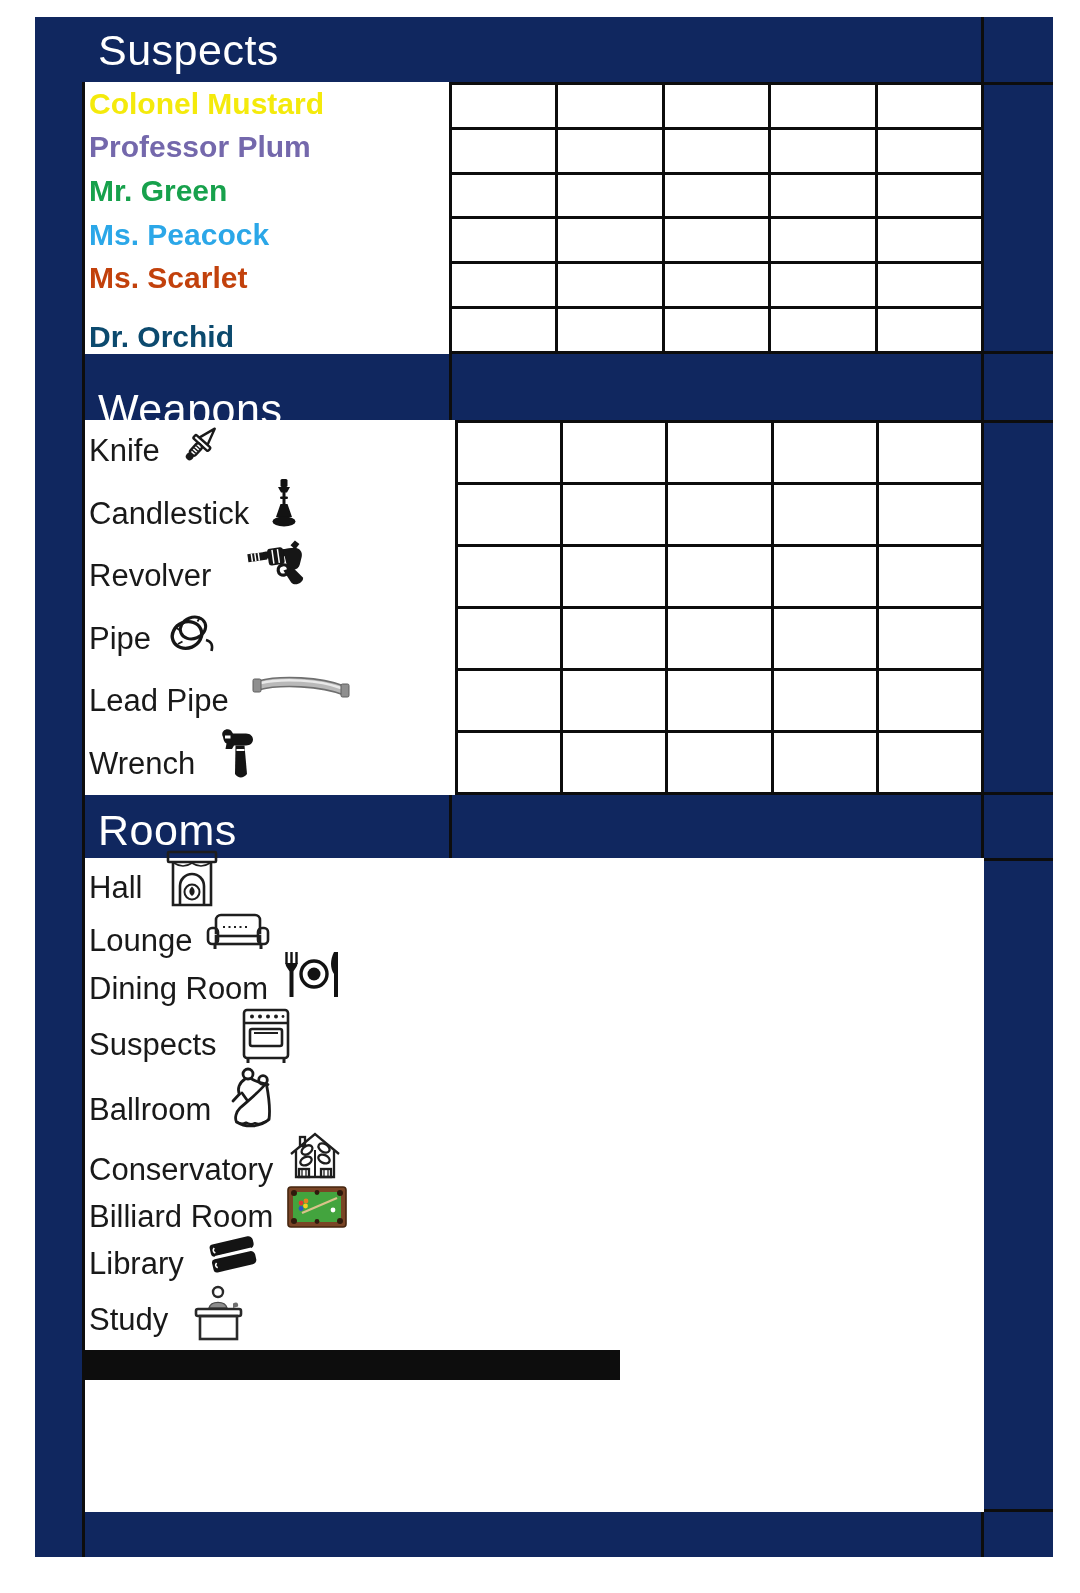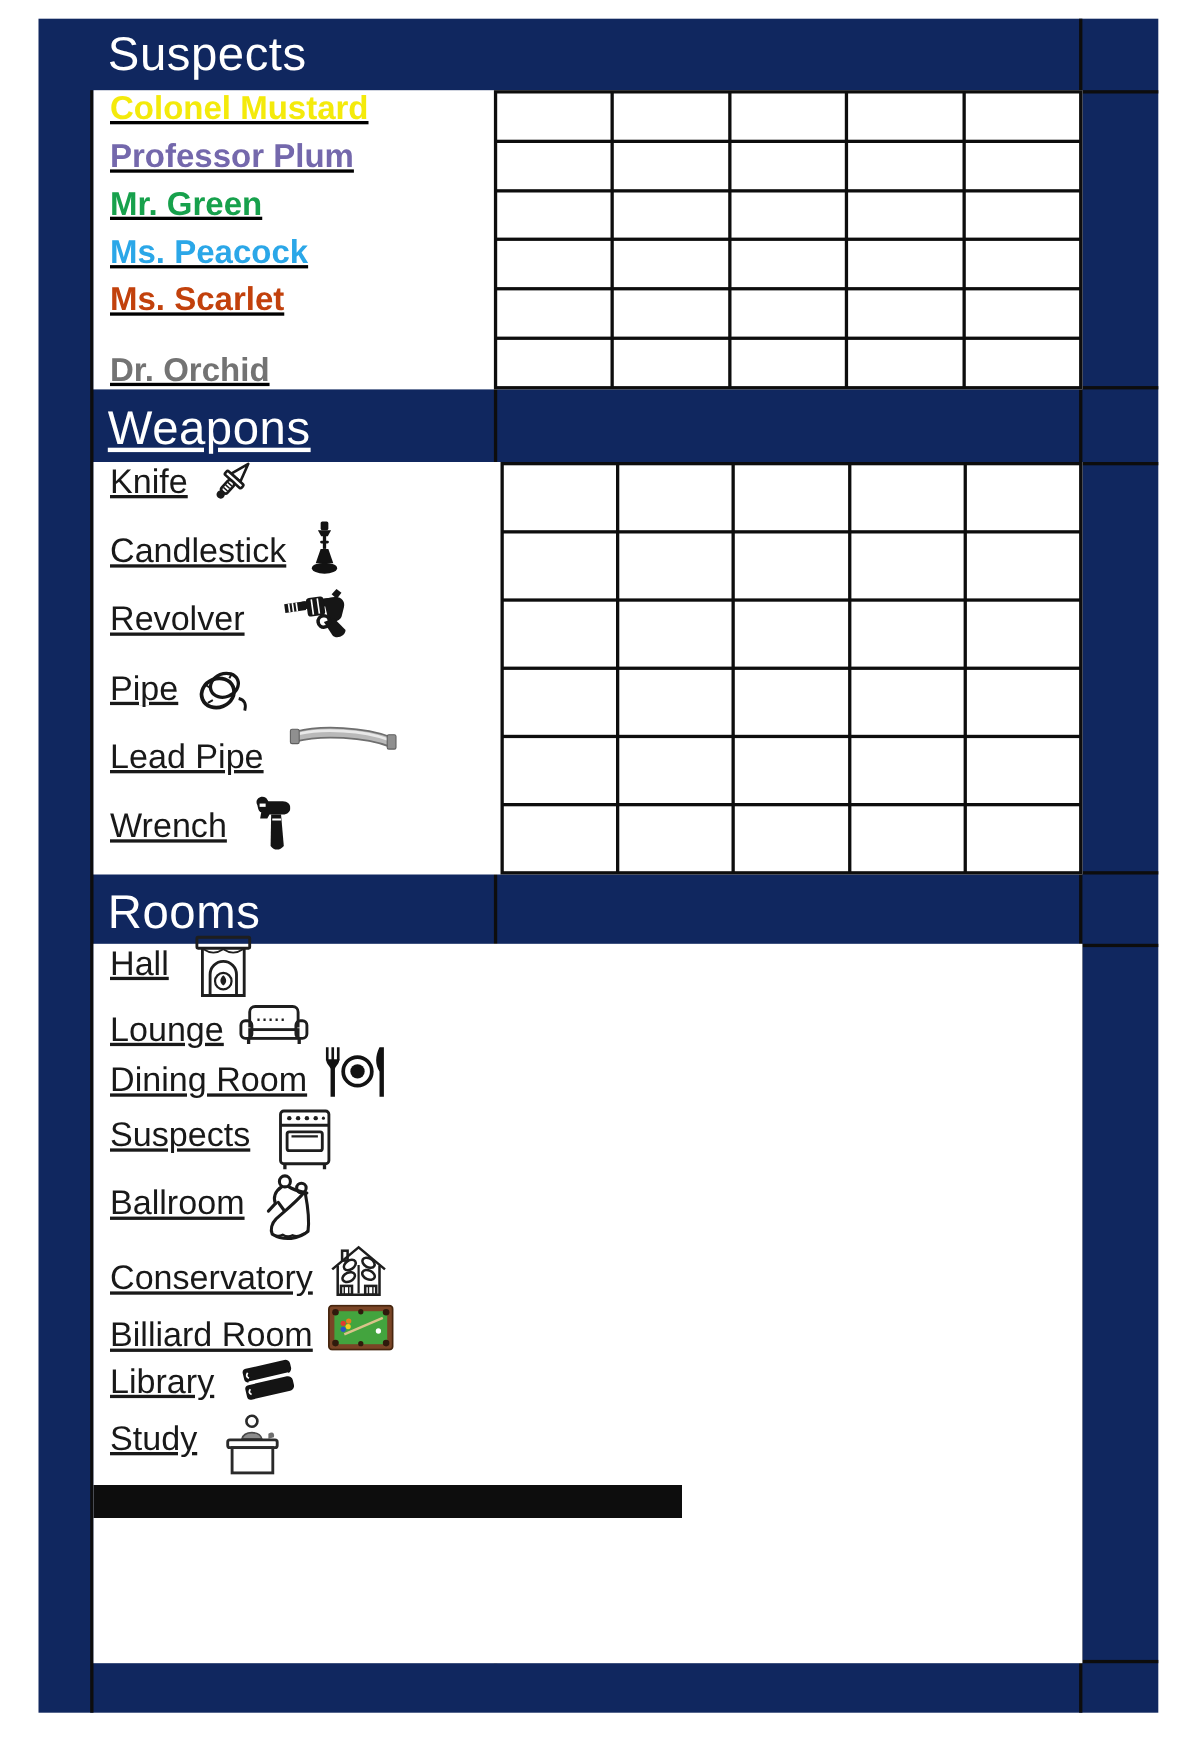--- a/index.html
+++ b/index.html
@@ -13,29 +13,29 @@
   .vline-a{left:47px;top:65px;width:3px;height:1475px;}
   .vline-b{left:414px;top:65px;width:3px;height:1430px;}
   .vline-c{left:946px;top:0;width:3px;height:1540px;}
   .hline{position:absolute;background:#0d0d0d;left:949px;width:69px;height:3px;}
   
   .section-header{
     position:absolute;left:63px;color:#ffffff;font-size:43px;line-height:50px;
     font-weight:400;letter-spacing:.5px;
   }
   .hdr-suspects{top:8px;}
-  .hdr-weapons{top:348px;text-decoration:underline;}
+  .hdr-weapons{top:367px;}
   .hdr-rooms{top:788px;}
   
   .block{position:absolute;left:50px;width:899px;display:flex;background:#ffffff;}
   .blk-suspects{top:65px;height:272px;}
   .blk-weapons{top:403px;height:375px;gap:10px;}
   .blk-rooms{top:841px;height:654px;flex-direction:column;}
   .labels{width:364px;display:flex;flex-direction:column;box-sizing:border-box;}
-  .row{flex:1;display:flex;align-items:flex-start;padding-left:15px;white-space:nowrap;text-decoration:underline;}
+  .row{flex:1;display:flex;align-items:center;padding-left:4px;white-space:nowrap;}
   .blk-suspects .row{font-weight:700;font-size:30px;}
   .blk-weapons .row,.blk-rooms .row{font-size:31px;color:#191919;}
   .grid{
     width:535px;box-sizing:border-box;display:grid;gap:3px;padding:3px;
     background:#0d0d0d;grid-auto-rows:1fr;
   }
   .cell{background:#ffffff;}
   
   .icon{flex:none;margin-left:14px;display:flex;transform:translateY(-6px);}
   .icon.r10{transform:translateY(-10px);}
@@ -72,21 +72,21 @@
       <div class="row">
         <span style="color: rgb(23, 161, 76);">Mr. Green</span>
       </div>
       <div class="row">
         <span style="color: rgb(43, 167, 232);">Ms. Peacock</span>
       </div>
       <div class="row">
         <span style="color: #c2410c;">Ms. Scarlet</span>
       </div>
       <div class="row">
-        <span style="color: #737373; margin-top: 20px;">Dr. Orchid</span>
+        <span style="color: #0c4a6e; margin-top: 20px;">Dr. Orchid</span>
       </div>
     </div>
     <div class="grid" style="grid-template-columns: repeat(5, 1fr);">
         <div class="cell"></div>
         <div class="cell"></div>
         <div class="cell"></div>
         <div class="cell"></div>
         <div class="cell"></div>
         <div class="cell"></div>
         <div class="cell"></div>

